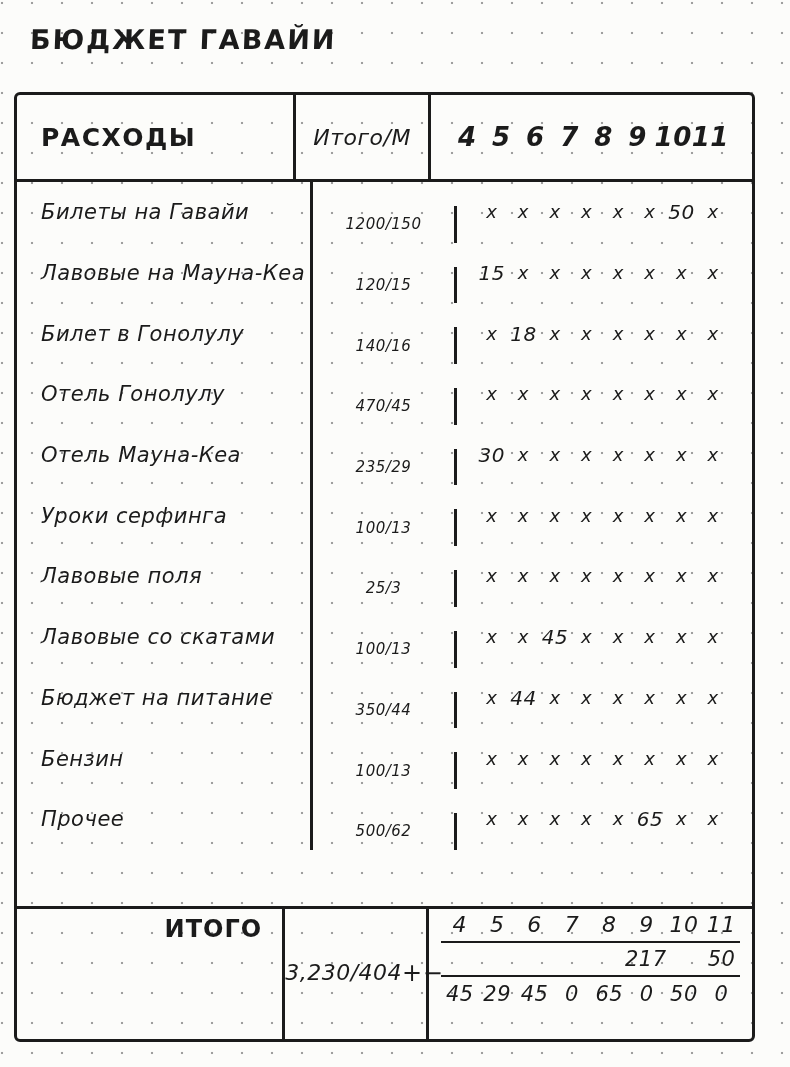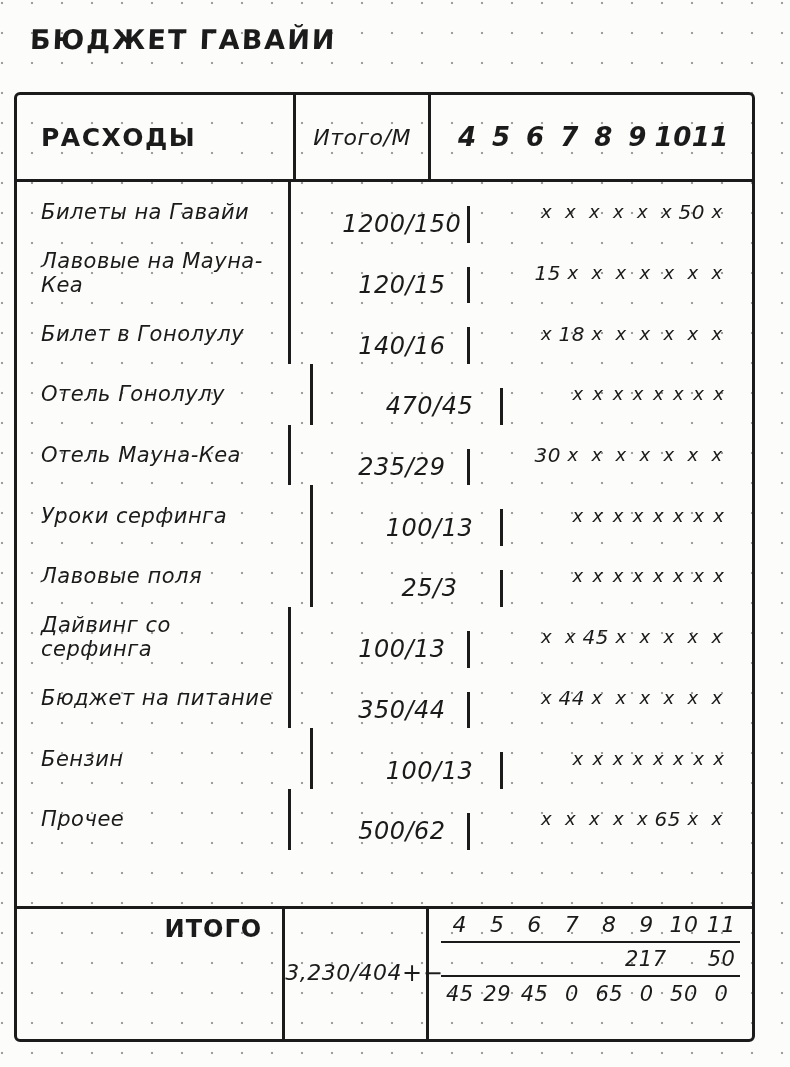--- a/index.html
+++ b/index.html
@@ -39,28 +39,28 @@
     display: flex; align-items: center; justify-content: center;
     font-size: 22px;
   }
   .months-grid {
     display: grid; grid-template-columns: repeat(8, 1fr);
     align-items: center; justify-items: center;
     padding: 0 23px 0 19px; height: 100%;
     box-sizing: border-box;
   }
   .hd-months { font-size: 26px; font-weight: 600; }
-  .row { display: flex; height: 60.7px; flex: 0 0 auto; gap: 46px; }
+  .row { display: flex; height: 60.7px; flex: 0 0 auto; }
   .cell-label {
     display: flex; align-items: center; padding-left: 24px;
     font-size: 21px; box-sizing: border-box;
   }
   .cell-total {
     display: flex; align-items: center; justify-content: center;
-    font-size: 24px; box-sizing: border-box; margin-top: 24px;
+    font-size: 15px; box-sizing: border-box; margin-top: 24px;
   }
   .mcell { line-height: 1; }
   .xmark { font-size: 18px; }
   .num { font-size: 20px; }
   .ft-label {
     display: flex; justify-content: flex-end; padding: 4px 20px 0 0;
     font-size: 24px; font-weight: bold; letter-spacing: 1px;
     align-items: flex-start; box-sizing: border-box;
   }
   .ft-label span { line-height: 32px; }
@@ -192,21 +192,21 @@
           <span class="mcell hand xmark">x</span>
           <span class="mcell hand xmark">x</span>
           <span class="mcell hand xmark">x</span>
           <span class="mcell hand xmark">x</span>
           <span class="mcell hand xmark">x</span>
           <span class="mcell hand xmark">x</span>
           <span class="mcell hand xmark">x</span>
         </div>
       </div>
       <div class="row">
-        <div class="c1 cell-label hand">Дайвинг со серфинга</div>
+        <div class="c1 cell-label hand">Лавовые со скатами</div>
         <div class="c2 cell-total hand">100/13</div>
         <div class="c3 months-grid">
           <span class="mcell hand xmark">x</span>
           <span class="mcell hand xmark">x</span>
           <span class="mcell hand num">45</span>
           <span class="mcell hand xmark">x</span>
           <span class="mcell hand xmark">x</span>
           <span class="mcell hand xmark">x</span>
           <span class="mcell hand xmark">x</span>
           <span class="mcell hand xmark">x</span>

